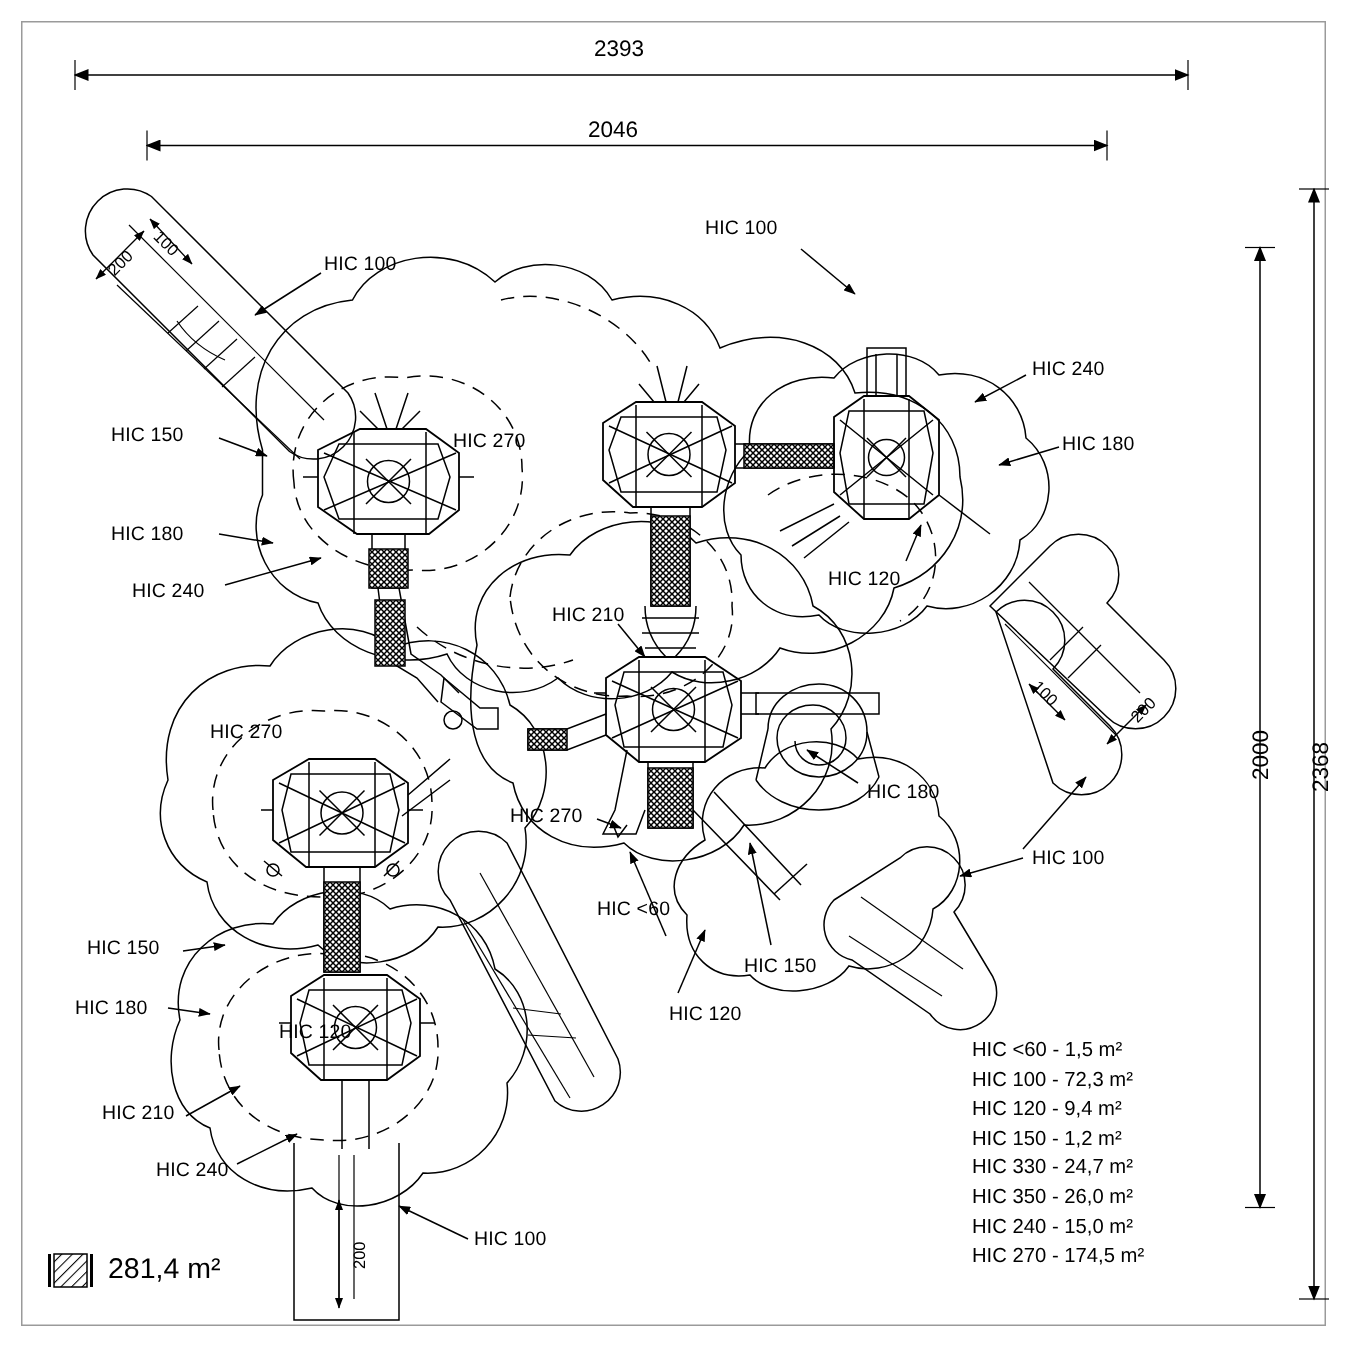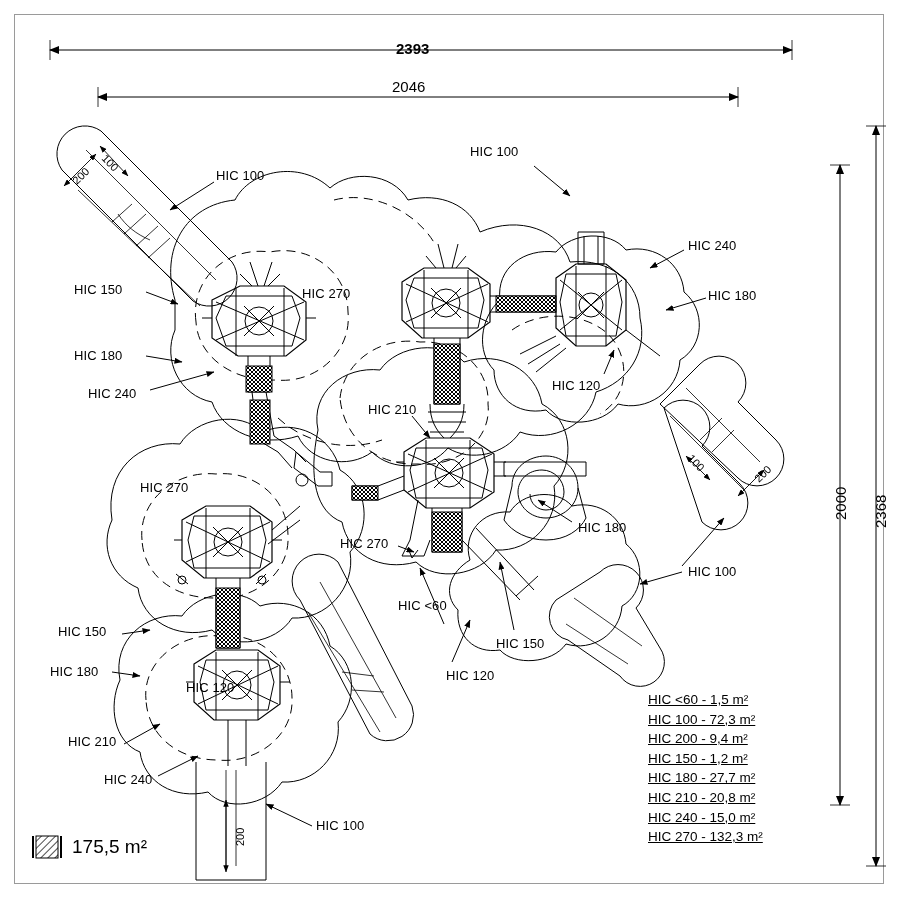--- a/index.html
+++ b/index.html
@@ -31,21 +31,21 @@
     position:absolute;
     font-size:11px;
     white-space:nowrap;
   }
   .legend {
     position:absolute;
     left:648px; top:690px;
     font-size:13.5px;
     line-height:19.6px;
   }
-  .legend div { white-space:nowrap;text-decoration:underline; }
+  .legend div { white-space:nowrap; }
   .area-total {
     position:absolute;
     left:72px; top:836px;
     font-size:19px;
     font-weight:normal;
     white-space:nowrap;
   }
   .vert {
     transform-origin:0 0;
   }
@@ -350,21 +350,21 @@
         <line x1="226" y1="800" x2="226" y2="872" marker-start="url(#arSb)" marker-end="url(#arS)"></line>
       </g>
     </g>
 
     <g>
       <rect x="36" y="836" width="22" height="22" fill="url(#hatch)" stroke="#000" stroke-width="1"></rect>
       <path d="M33,836 L33,858 M61,836 L61,858" stroke="#000" stroke-width="2" fill="none"></path>
     </g>
   </svg>
 
-  <div class="dim" style="left:396px; top:40px;font-weight:bold;">2393</div>
+  <div class="dim" style="left:396px; top:24px;">2393</div>
   <div class="dim" style="left:392px; top:78px;">2046</div>
 
   <div class="dim vert" style="left:832px; top:520px; transform:rotate(-90deg);">2000</div>
   <div class="dim vert" style="left:872px; top:528px; transform:rotate(-90deg);">2368</div>
 
   <div class="small-dim vert" style="left:70px; top:178px; transform:rotate(-45deg);">200</div>
   <div class="small-dim vert" style="left:108px; top:152px; transform:rotate(45deg);">100</div>
   <div class="small-dim vert" style="left:694px; top:452px; transform:rotate(45deg);">100</div>
   <div class="small-dim vert" style="left:752px; top:476px; transform:rotate(-45deg);">200</div>
   <div class="small-dim vert" style="left:234px; top:846px; transform:rotate(-90deg);">200</div>
@@ -389,23 +389,23 @@
   <div class="lbl" style="left:104px; top:772px;">HIC 240</div>
   <div class="lbl" style="left:186px; top:680px;">HIC 120</div>
   <div class="lbl" style="left:398px; top:598px;">HIC &lt;60</div>
   <div class="lbl" style="left:496px; top:636px;">HIC 150</div>
   <div class="lbl" style="left:446px; top:668px;">HIC 120</div>
   <div class="lbl" style="left:316px; top:818px;">HIC 100</div>
 
   <div class="legend">
     <div>HIC &lt;60 - 1,5 m²</div>
     <div>HIC 100 - 72,3 m²</div>
-    <div>HIC 200 - 9,4 m²</div>
+    <div>HIC 120 - 9,4 m²</div>
     <div>HIC 150 - 1,2 m²</div>
-    <div>HIC 180 - 27,7 m²</div>
-    <div>HIC 210 - 20,8 m²</div>
+    <div>HIC 330 - 24,7 m²</div>
+    <div>HIC 350 - 26,0 m²</div>
     <div>HIC 240 - 15,0 m²</div>
-    <div>HIC 270 - 132,3 m²</div>
+    <div>HIC 270 - 174,5 m²</div>
   </div>
 
-  <div class="area-total">175,5 m²</div>
+  <div class="area-total">281,4 m²</div>
 
 </div>
 
 </body></html>

